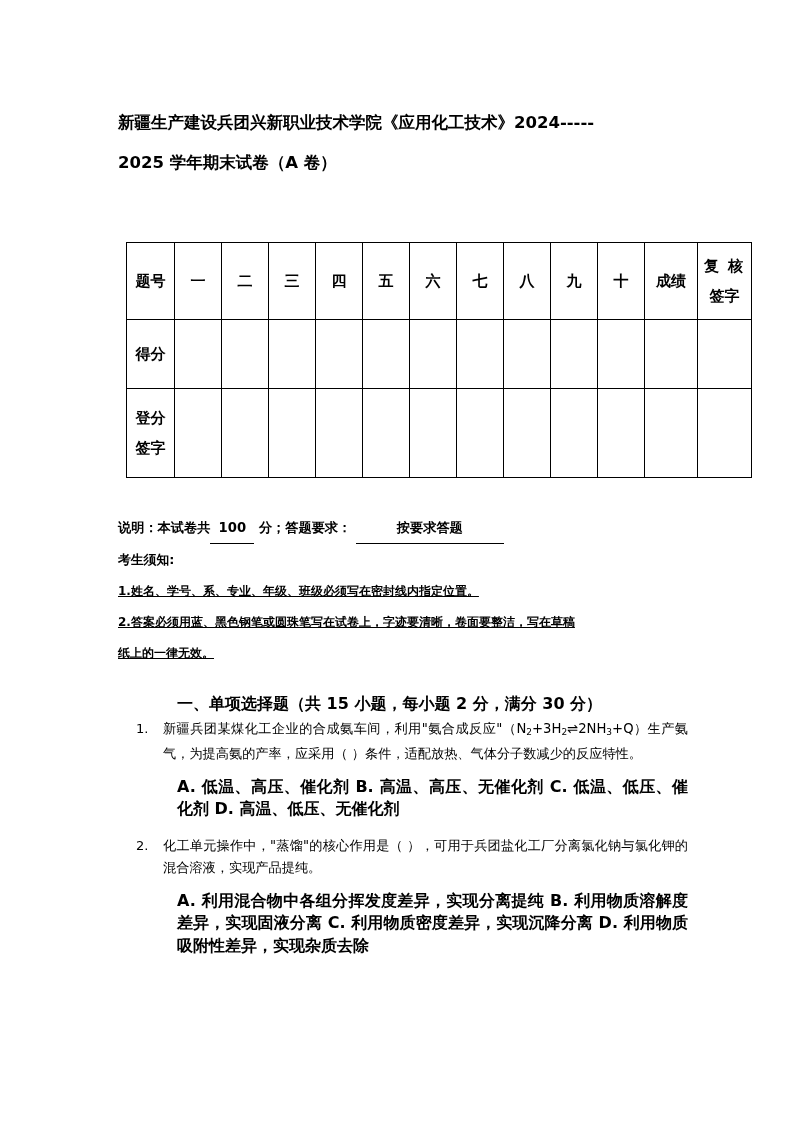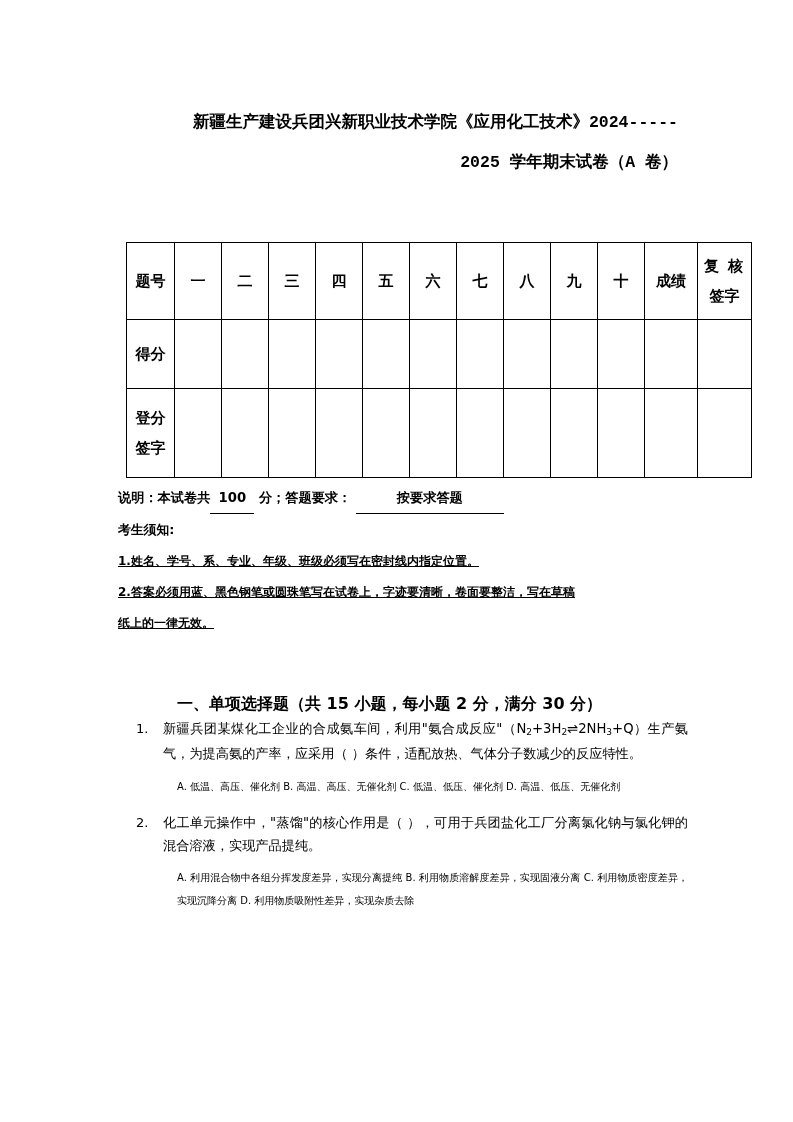--- a/index.html
+++ b/index.html
@@ -23,22 +23,21 @@
     width: 793px;
     height: 1122px;
   }
 
   
   .title-block {
     position: absolute;
     left: 118px;
     top: 103px;
     width: 560px;
-    text-align: right;
-    font-family: Liberation Mono, monospace;
+    text-align: left;
   }
   .title-line {
     font-size: 16.5px;
     font-weight: bold;
     line-height: 40px;
     letter-spacing: 0px;
     white-space: nowrap;
   }
 
   
@@ -91,21 +90,21 @@
   .two-line span {
     display: block;
     line-height: 30px;
   }
   .spaced { letter-spacing: 2px; }
 
   
   .notes {
     position: absolute;
     left: 118px;
-    top: 483px;
+    top: 513px;
     width: 566px;
   }
   .note-line {
     font-size: 13.2px;
     font-weight: bold;
     line-height: 30px;
     white-space: nowrap;
   }
   .note-line .ul {
     display: inline-block;
@@ -157,25 +156,26 @@
     top: 0;
     font-size: 13px;
     line-height: 22.5px;
   }
   .q-stem {
     font-size: 13.2px;
     line-height: 22.5px;
     text-align: justify;
   }
   .q-options {
-    font-size: 10px;
+    font-size: 16px;
     line-height: 22.5px;
     margin-top: 10px;
     padding-left: 14px;
     text-align: justify;
+    font-weight: bold;
   }
   sub {
     font-size: 9px;
     vertical-align: -0.22em;
   }
 </style>
 </head>
 <body>
 
 <div class="page">

